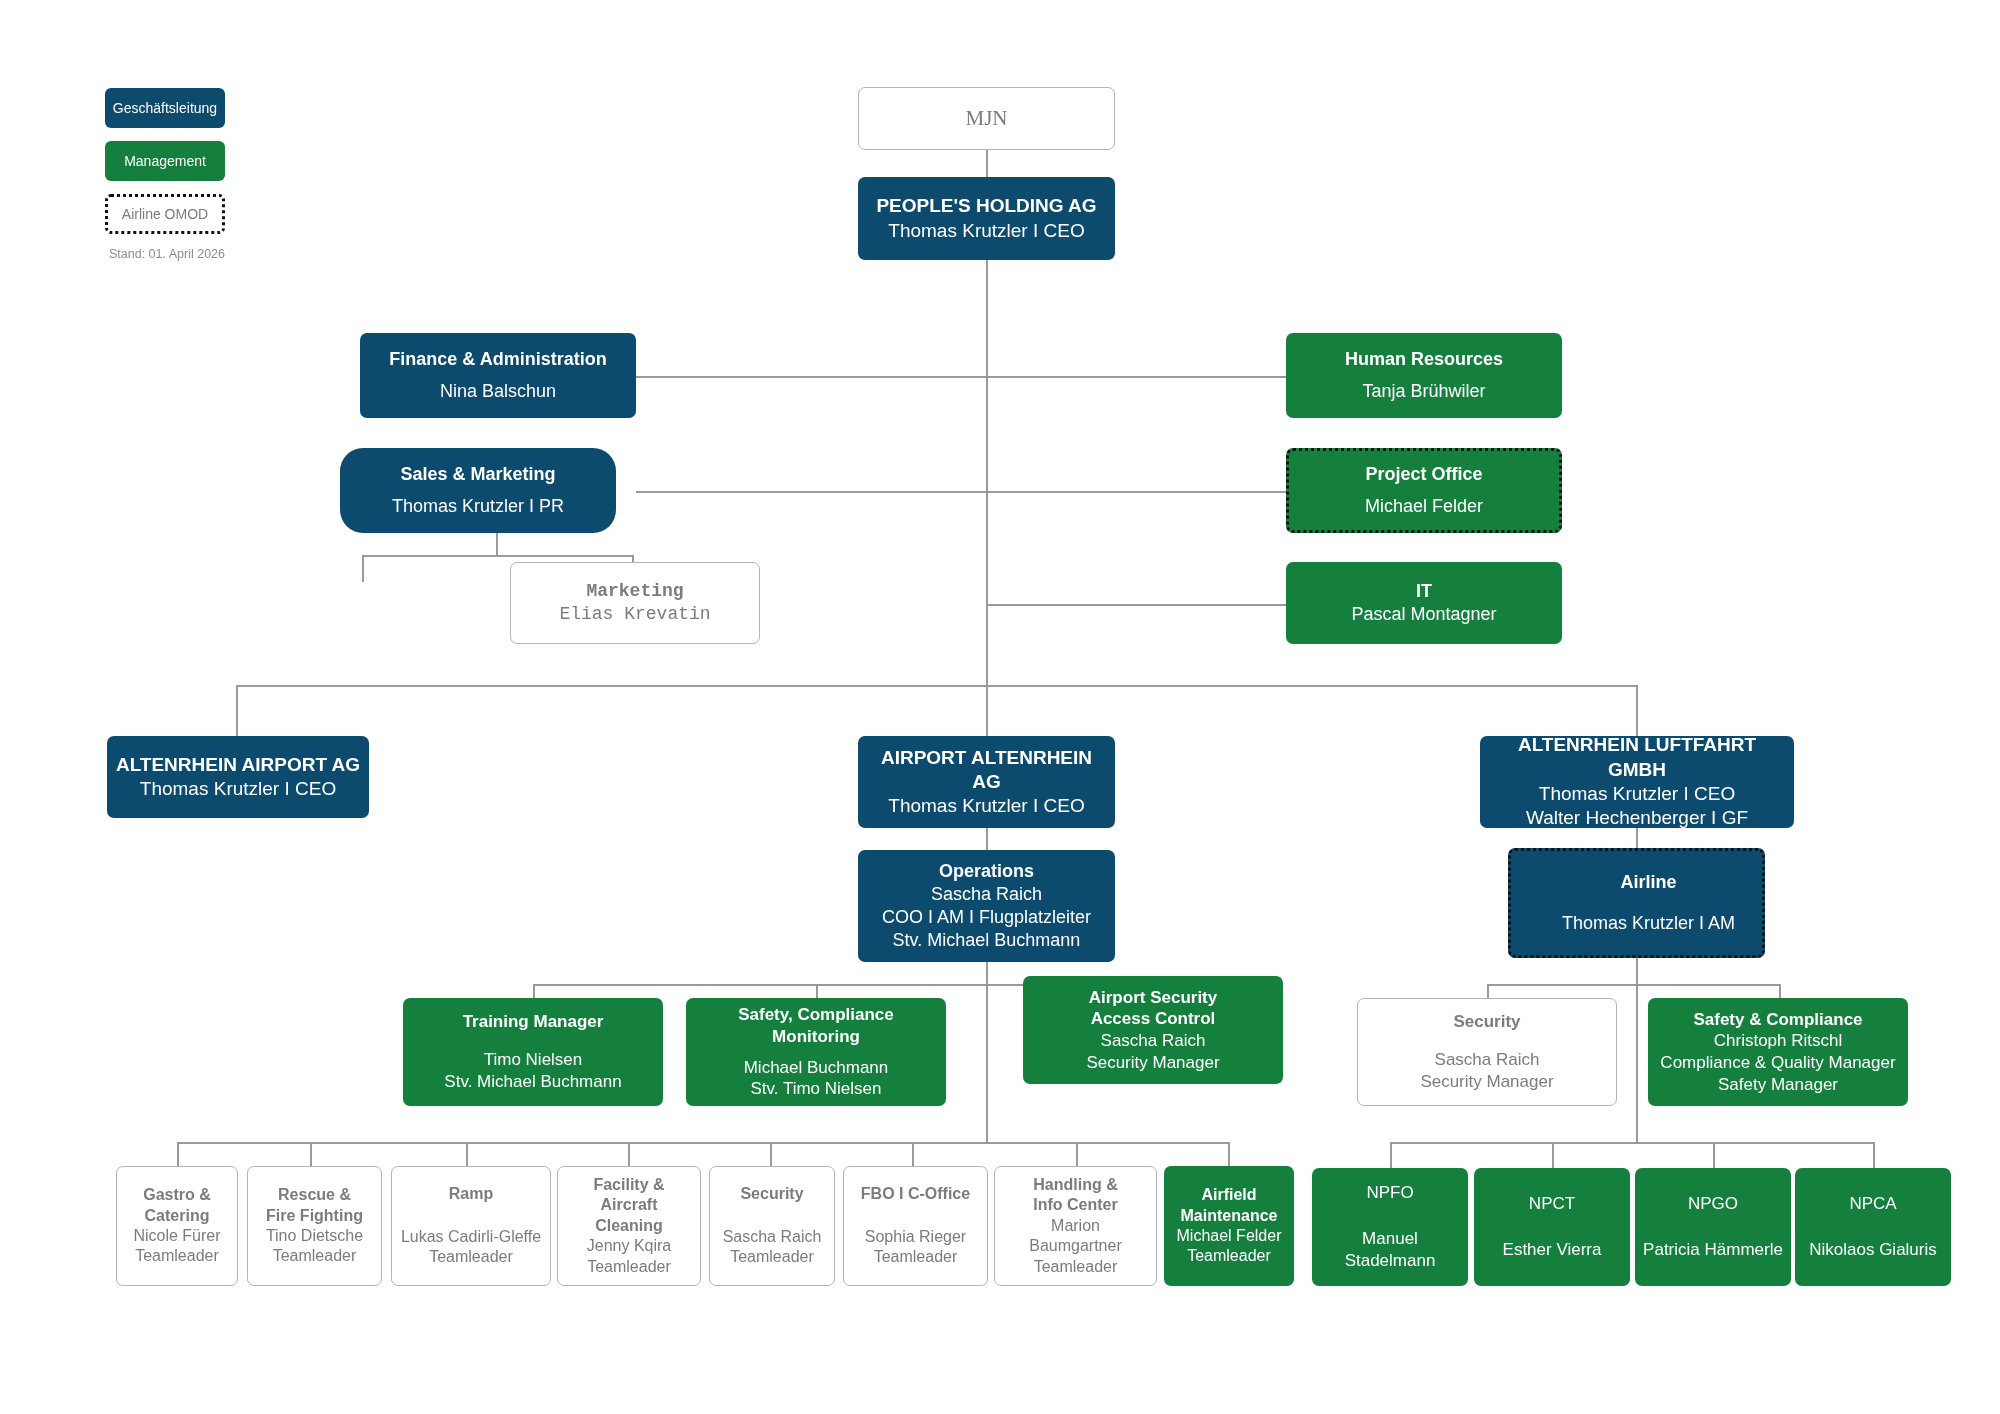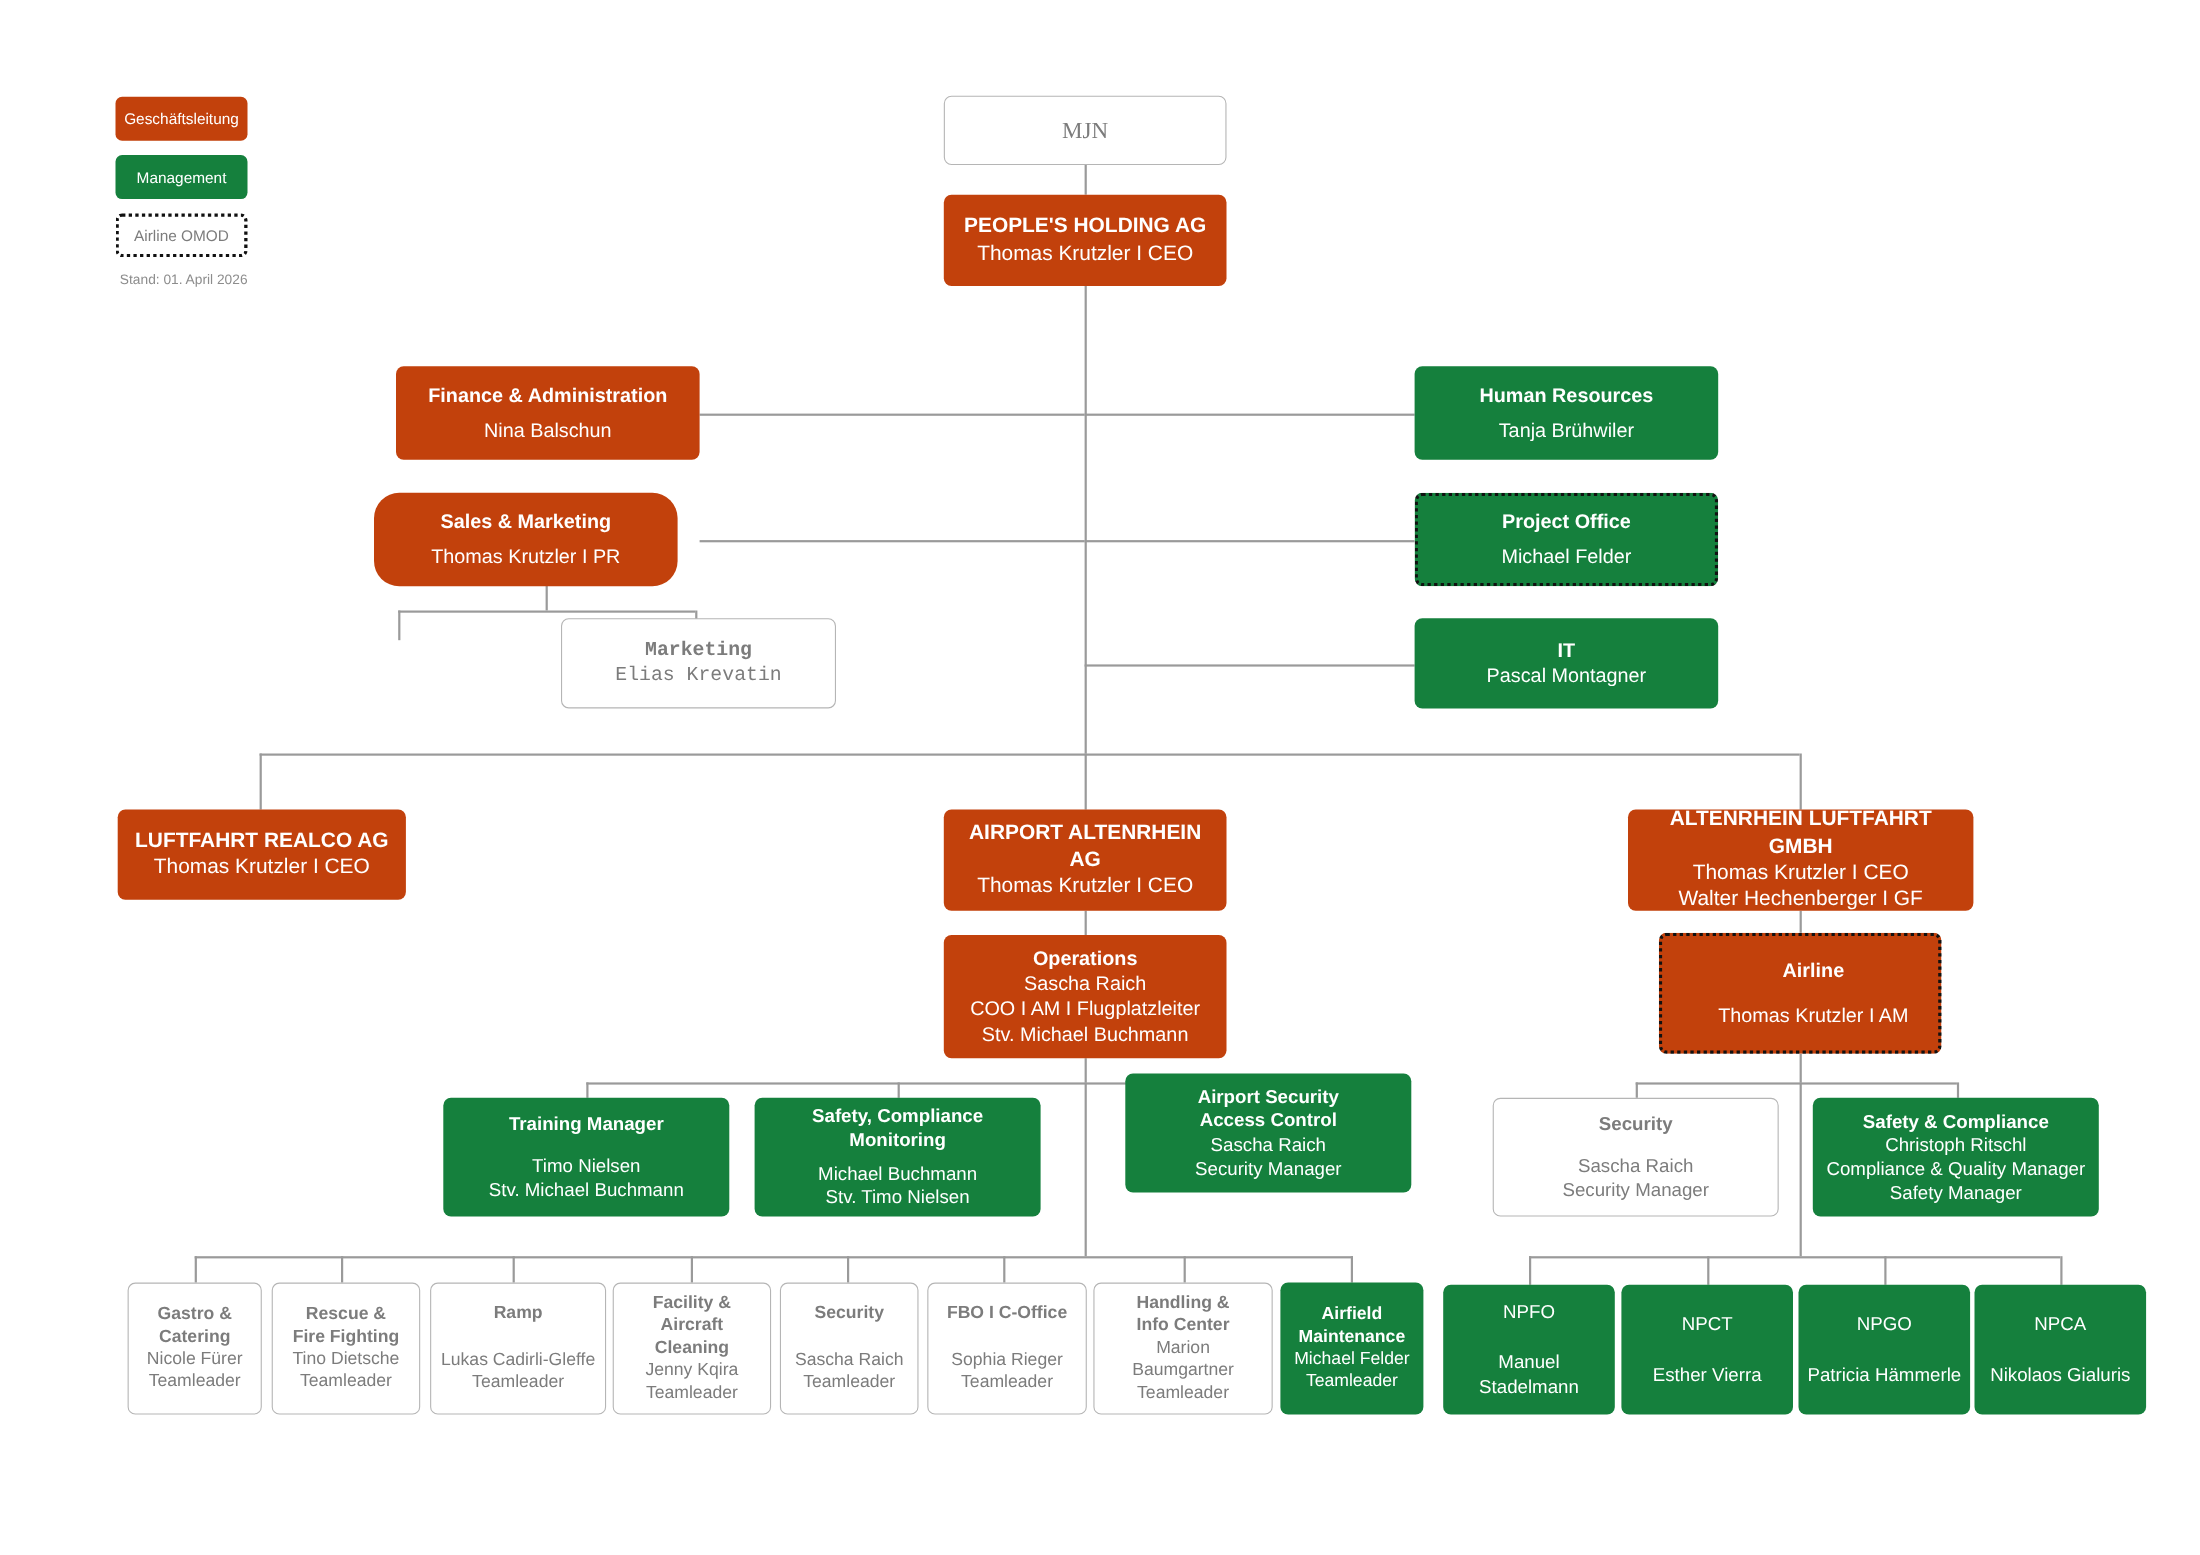--- a/index.html
+++ b/index.html
@@ -26,21 +26,21 @@
     justify-content: center;
     text-align: center;
     padding: 6px 8px;
     line-height: 1.28;
     z-index: 3;
   }
   .node .ttl { font-weight: bold; }
   .node .sub { font-weight: normal; }
 
   
-  .blue  { background: #c2410c; color: #ffffff; }
+  .blue  { background: #0c4a6e; color: #ffffff; }
   .gray  { background: #15803d; color: #ffffff; }
   .white { background: #ffffff; color: #7c7c7c; border: 1.6px solid #b5b5b5; }
   .dotted { border: 3.2px dotted #111111; }
 
   .blue .ttl, .gray .ttl { color: #ffffff; }
   .white .ttl { color: #7c7c7c; }
 
   
   .lvl0 { font-size: 21px; font-family: Liberation Serif, serif; }
   .lvl1 { font-size: 19px; }
@@ -172,21 +172,21 @@
     <div class="ttl">Marketing</div>
     <div class="sub">Elias Krevatin</div>
   </div>
 
   <div class="node gray lvl2" style="left:1286px; top:562px; width:276px; height:82px;">
     <div class="ttl">IT</div>
     <div class="sub">Pascal Montagner</div>
   </div>
 
   <div class="node blue lvl1" style="left:107px; top:736px; width:262px; height:82px;">
-    <div class="ttl">LUFTFAHRT REALCO AG</div>
+    <div class="ttl">ALTENRHEIN AIRPORT AG</div>
     <div class="sub">Thomas Krutzler I CEO</div>
   </div>
 
   <div class="node blue lvl1" style="left:858px; top:736px; width:257px; height:92px;">
     <div class="ttl">AIRPORT ALTENRHEIN AG</div>
     <div class="sub">Thomas Krutzler I CEO</div>
   </div>
 
   <div class="node blue lvl1" style="left:1480px; top:736px; width:314px; height:92px;">
     <div class="ttl">ALTENRHEIN LUFTFAHRT GMBH</div>

